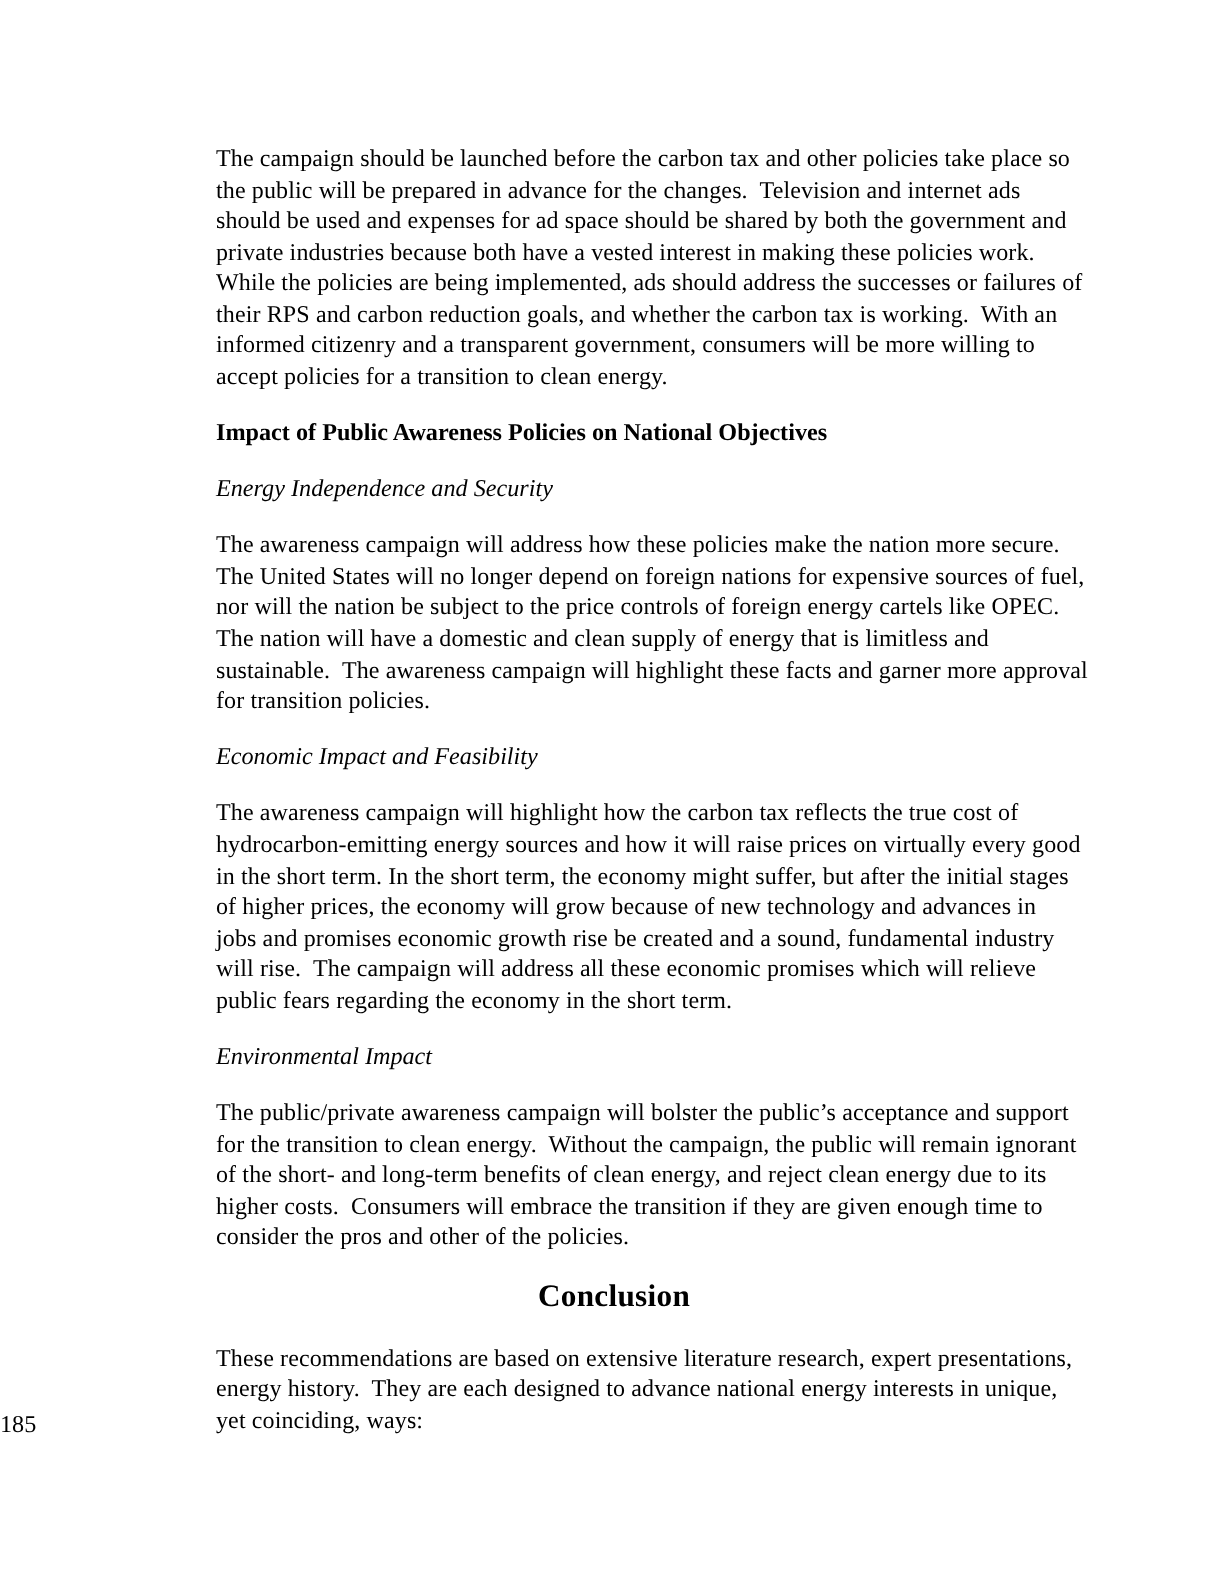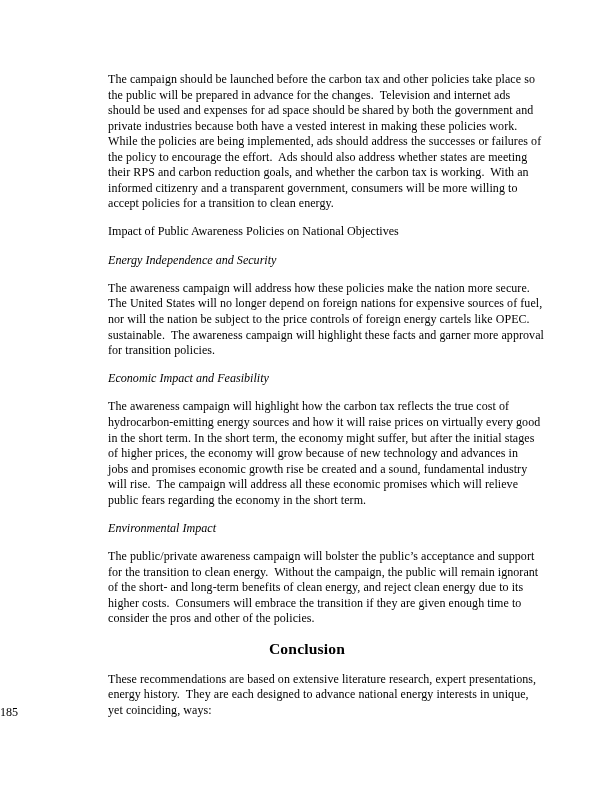--- a/index.html
+++ b/index.html
@@ -27,21 +27,21 @@
     text-align: left;
     margin: 0;
     letter-spacing: 0.005em;
   }
   .para {
     margin: 0 0 12.5px 0;
   }
   .heading-bold {
     font-size: 12.1px;
     line-height: 15.55px;
-    font-weight: normal;
+    font-weight: bold;
     margin: 0 0 12.6px 0;
   }
   .subheading-italic {
     font-size: 12.1px;
     line-height: 15.55px;
     font-style: italic;
     margin: 0 0 12.8px 0;
   }
   .conclusion-heading {
     font-size: 15.6px;
@@ -69,34 +69,34 @@
 <body>
 
 <div class="page">
 
   <p class="body-text para">
     <span class="line">The campaign should be launched before the carbon tax and other policies take place so</span>
     <span class="line">the public will be prepared in advance for the changes.  Television and internet ads</span>
     <span class="line">should be used and expenses for ad space should be shared by both the government and</span>
     <span class="line">private industries because both have a vested interest in making these policies work.</span>
     <span class="line">While the policies are being implemented, ads should address the successes or failures of</span>
-    <span class="line">the policy to encourage the effort.  Ads should also address whether states are meeting</span>
     <span class="line">their RPS and carbon reduction goals, and whether the carbon tax is working.  With an</span>
     <span class="line">informed citizenry and a transparent government, consumers will be more willing to</span>
     <span class="line">accept policies for a transition to clean energy.</span>
   </p>
 
   <p class="heading-bold">Impact of Public Awareness Policies on National Objectives</p>
 
   <p class="subheading-italic">Energy Independence and Security</p>
 
   <p class="body-text para">
     <span class="line">The awareness campaign will address how these policies make the nation more secure.</span>
     <span class="line">The United States will no longer depend on foreign nations for expensive sources of fuel,</span>
     <span class="line">nor will the nation be subject to the price controls of foreign energy cartels like OPEC.</span>
+    <span class="line">The nation will have a domestic and clean supply of energy that is limitless and</span>
     <span class="line">sustainable.  The awareness campaign will highlight these facts and garner more approval</span>
     <span class="line">for transition policies.</span>
   </p>
 
   <p class="subheading-italic">Economic Impact and Feasibility</p>
 
   <p class="body-text para">
     <span class="line">The awareness campaign will highlight how the carbon tax reflects the true cost of</span>
     <span class="line">hydrocarbon-emitting energy sources and how it will raise prices on virtually every good</span>
     <span class="line">in the short term. In the short term, the economy might suffer, but after the initial stages</span>

